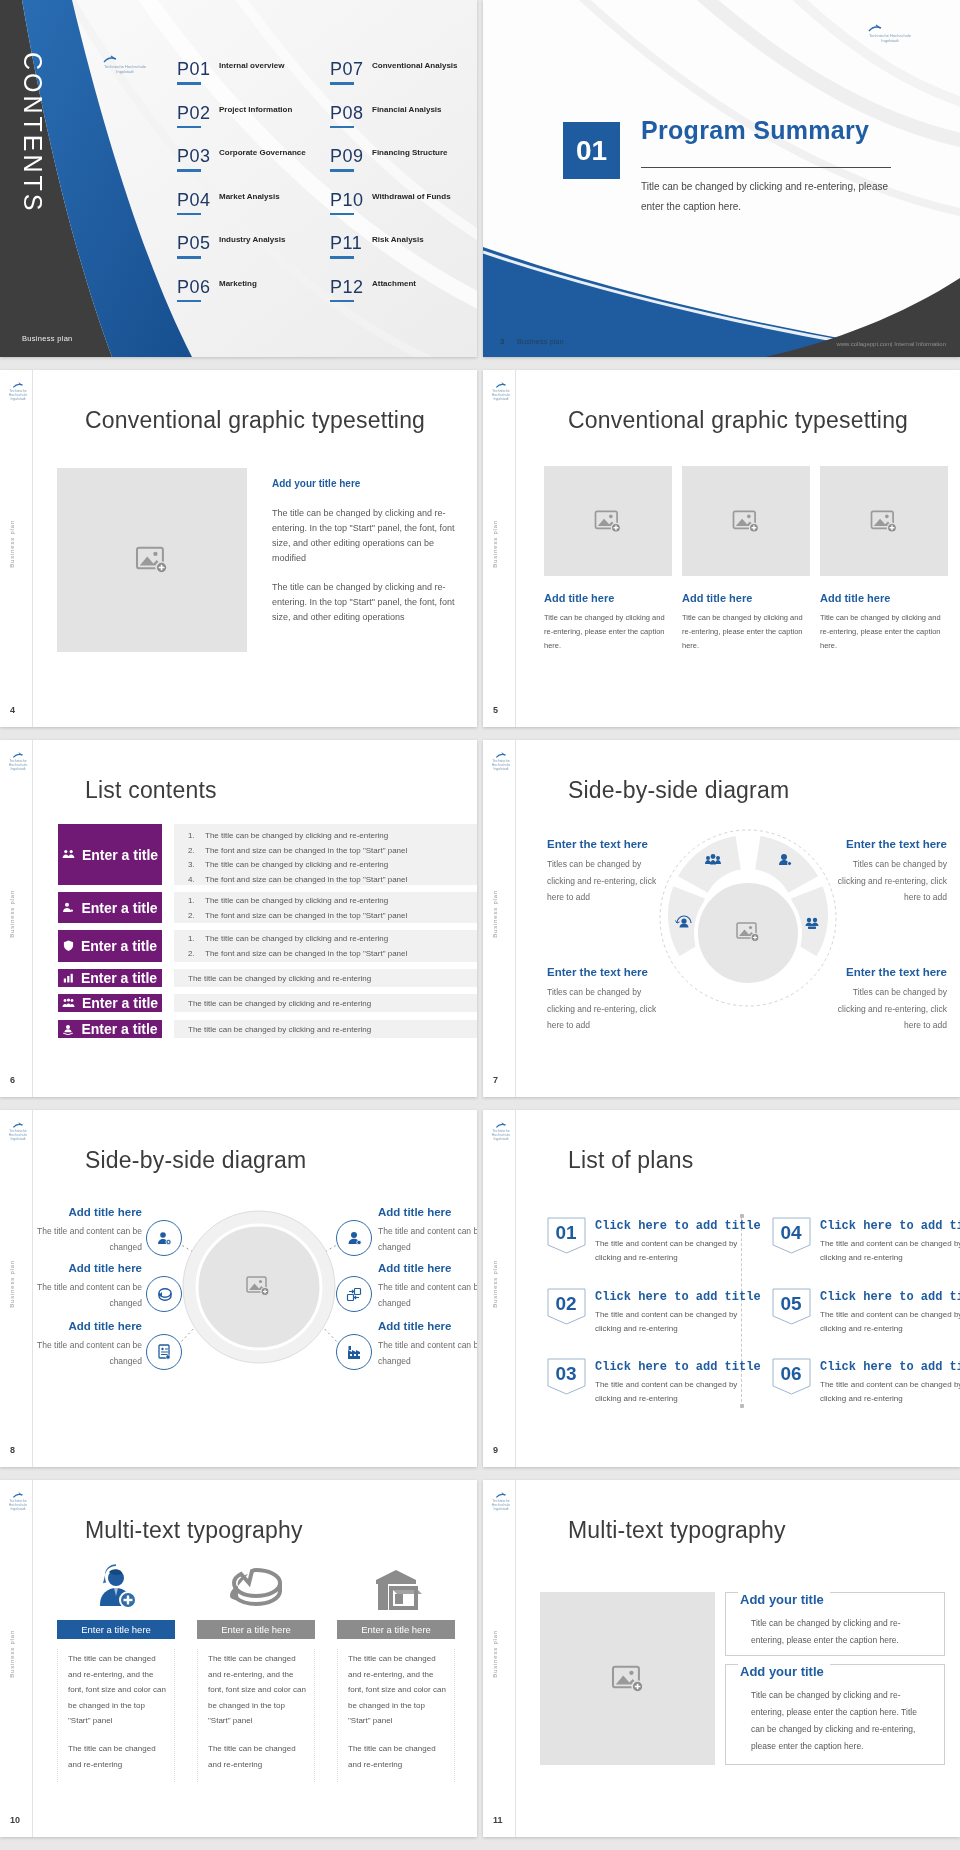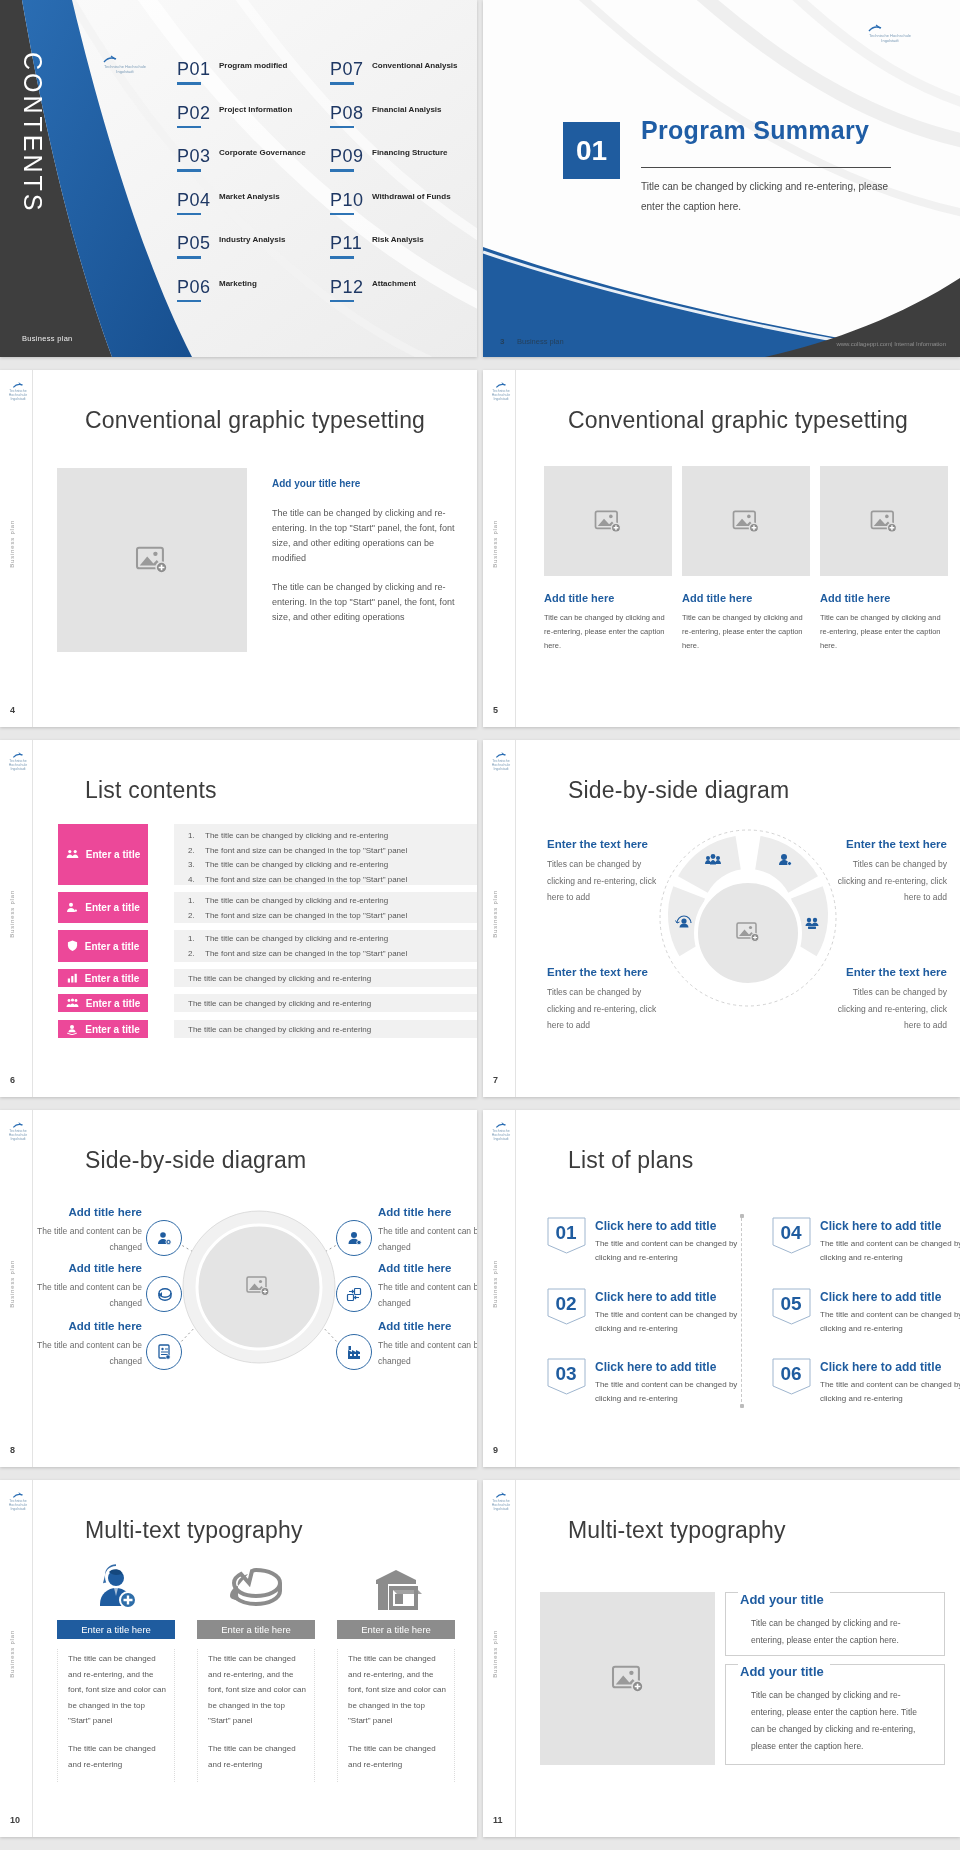--- a/index.html
+++ b/index.html
@@ -51,22 +51,22 @@
   .s4-p{position:absolute;left:272px;width:194px;font-size:9px;line-height:1.65;}
 
   
   .s5-card{position:absolute;top:96px;width:128px;}
   .s5-img{width:128px;height:110px;}
   .s5-t{margin-top:16px;font-size:11px;font-weight:bold;}
   .s5-c{margin-top:7px;font-size:7.5px;line-height:1.85;}
 
   
   .s6-row{position:absolute;left:58px;}
-  .s6-btn{position:absolute;left:0;top:0;bottom:0;width:90px;background:#ec4899;color:#fff;
-          display:flex;align-items:center;justify-content:center;gap:7px;font-size:10px;font-weight:bold;}
+  .s6-btn{position:absolute;left:0;top:0;bottom:0;width:104px;background:#701a75;color:#fff;
+          display:flex;align-items:center;justify-content:center;gap:7px;font-size:14px;font-weight:bold;}
   .s6-list{position:absolute;left:116px;right:-344px;top:0;bottom:0;background:#f1f1f1;}
   .s6-items{padding:5px 0 0 14px;counter-reset:li;}
   .s6-li{counter-increment:li;font-size:8px;color:#595959;line-height:14.6px;display:flex;}
   .s6-li::before{content:counter(li) ".";width:17px;flex:0 0 17px;}
   .s6-single{position:absolute;left:14px;top:0;bottom:0;display:flex;align-items:center;font-size:8px;color:#595959;}
 
   
   .s7-blk{position:absolute;width:118px;}
   .s7-h{font-size:11.5px;font-weight:bold;}
   .s7-b{margin-top:6px;font-size:8.5px;line-height:1.95;color:#6a6a6a;}
@@ -75,21 +75,21 @@
   .s8-blk{position:absolute;width:118px;}
   .s8-h{font-size:11.5px;font-weight:bold;}
   .s8-b{margin-top:5px;font-size:8.5px;line-height:1.9;color:#6a6a6a;}
   .node{position:absolute;width:34px;height:34px;border-radius:50%;background:#fff;border:1.6px solid #2f6aa6;
         display:flex;align-items:center;justify-content:center;}
 
   
   .s9-item{position:absolute;}
   .s9-badge{position:absolute;left:0;top:0;}
   .s9-num{position:absolute;left:0;top:5px;width:38px;text-align:center;font-size:19px;font-weight:bold;color:#1f5c9f;}
-  .s9-t{position:absolute;left:48px;top:2px;font-size:12px;font-weight:bold;white-space:nowrap;}
+  .s9-t{position:absolute;left:48px;top:2px;font-size:12px;font-weight:bold;white-space:nowrap;font-family:Liberation Mono, monospace;}
   .s9-b{position:absolute;left:48px;top:20px;width:152px;font-size:8px;line-height:1.75;color:#595959;}
   .s9-div{position:absolute;left:258px;top:108px;height:184px;border-left:1px dashed #c9c9c9;}
   .s9-dot{position:absolute;left:256.5px;width:4px;height:4px;background:#bbb;border-radius:1px;}
 
   
   .s10-col{position:absolute;top:70px;width:118px;}
   .s10-icon{height:66px;display:flex;align-items:flex-end;justify-content:center;}
   .s10-bar{margin-top:4px;height:19px;display:flex;align-items:center;justify-content:center;
            color:#fff;font-size:9.5px;font-weight:normal;}
   .s10-body{margin-top:10px;padding:2px 8px 10px 10px;border-left:1px dotted #dcdcdc;border-right:1px dotted #dcdcdc;}
@@ -136,21 +136,21 @@
         <path d="M1 7 Q6 1 13 4" stroke="#2a6db3" stroke-width="1.4" fill="none"></path>
         <path d="M8 1 l4 3" stroke="#2a6db3" stroke-width="1.2"></path>
       </svg>
       <span class="ml-text">Technische Hochschule Ingolstadt</span>
     </div>
 
     <div class="toc-col" style="left:177px;">
       <div class="toc-item">
         <div class="toc-num">P01</div>
         <div class="toc-underline"></div>
-        <div class="toc-label">Program modified</div>
+        <div class="toc-label">Internal overview</div>
       </div>
       <div class="toc-item">
         <div class="toc-num">P02</div>
         <div class="toc-underline"></div>
         <div class="toc-label">Project Information</div>
       </div>
       <div class="toc-item">
         <div class="toc-num">P03</div>
         <div class="toc-underline"></div>
         <div class="toc-label">Corporate Governance</div>

